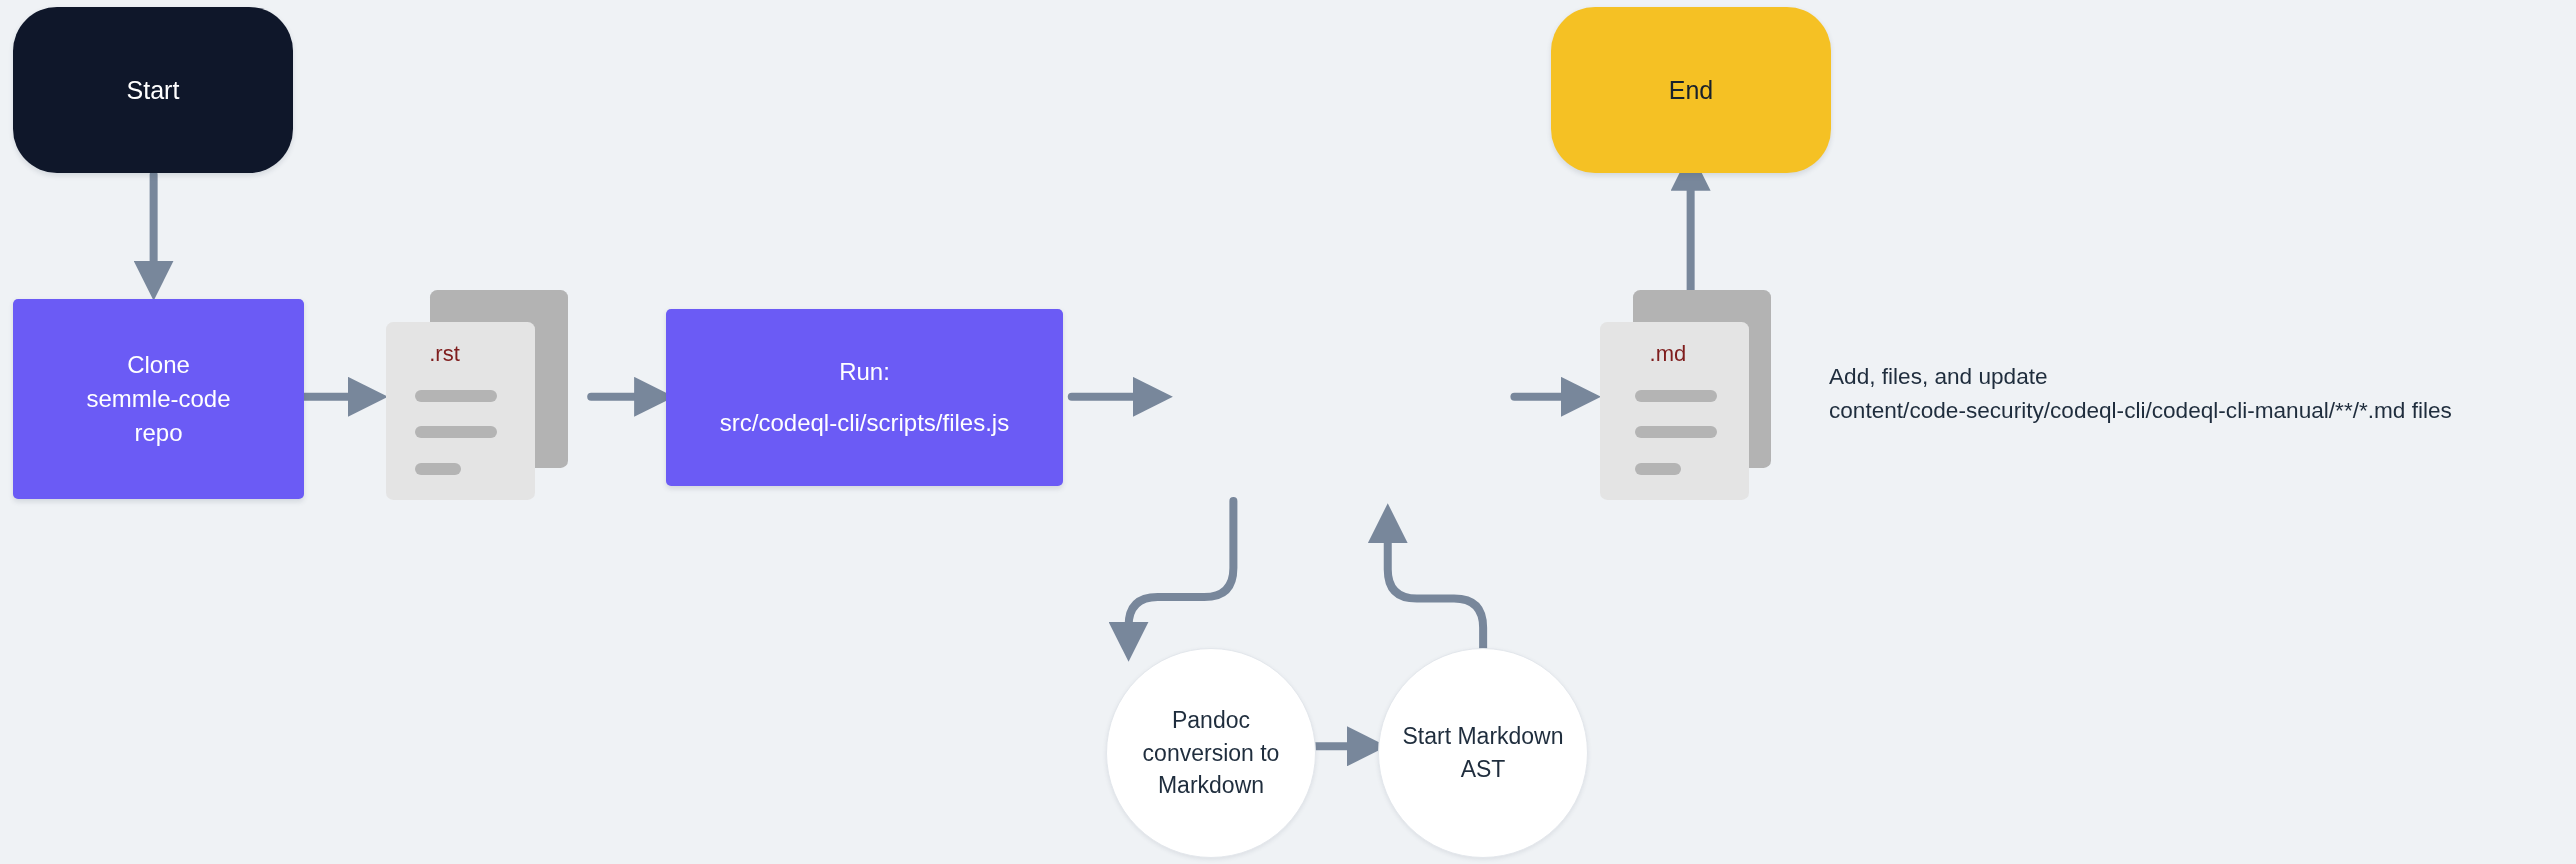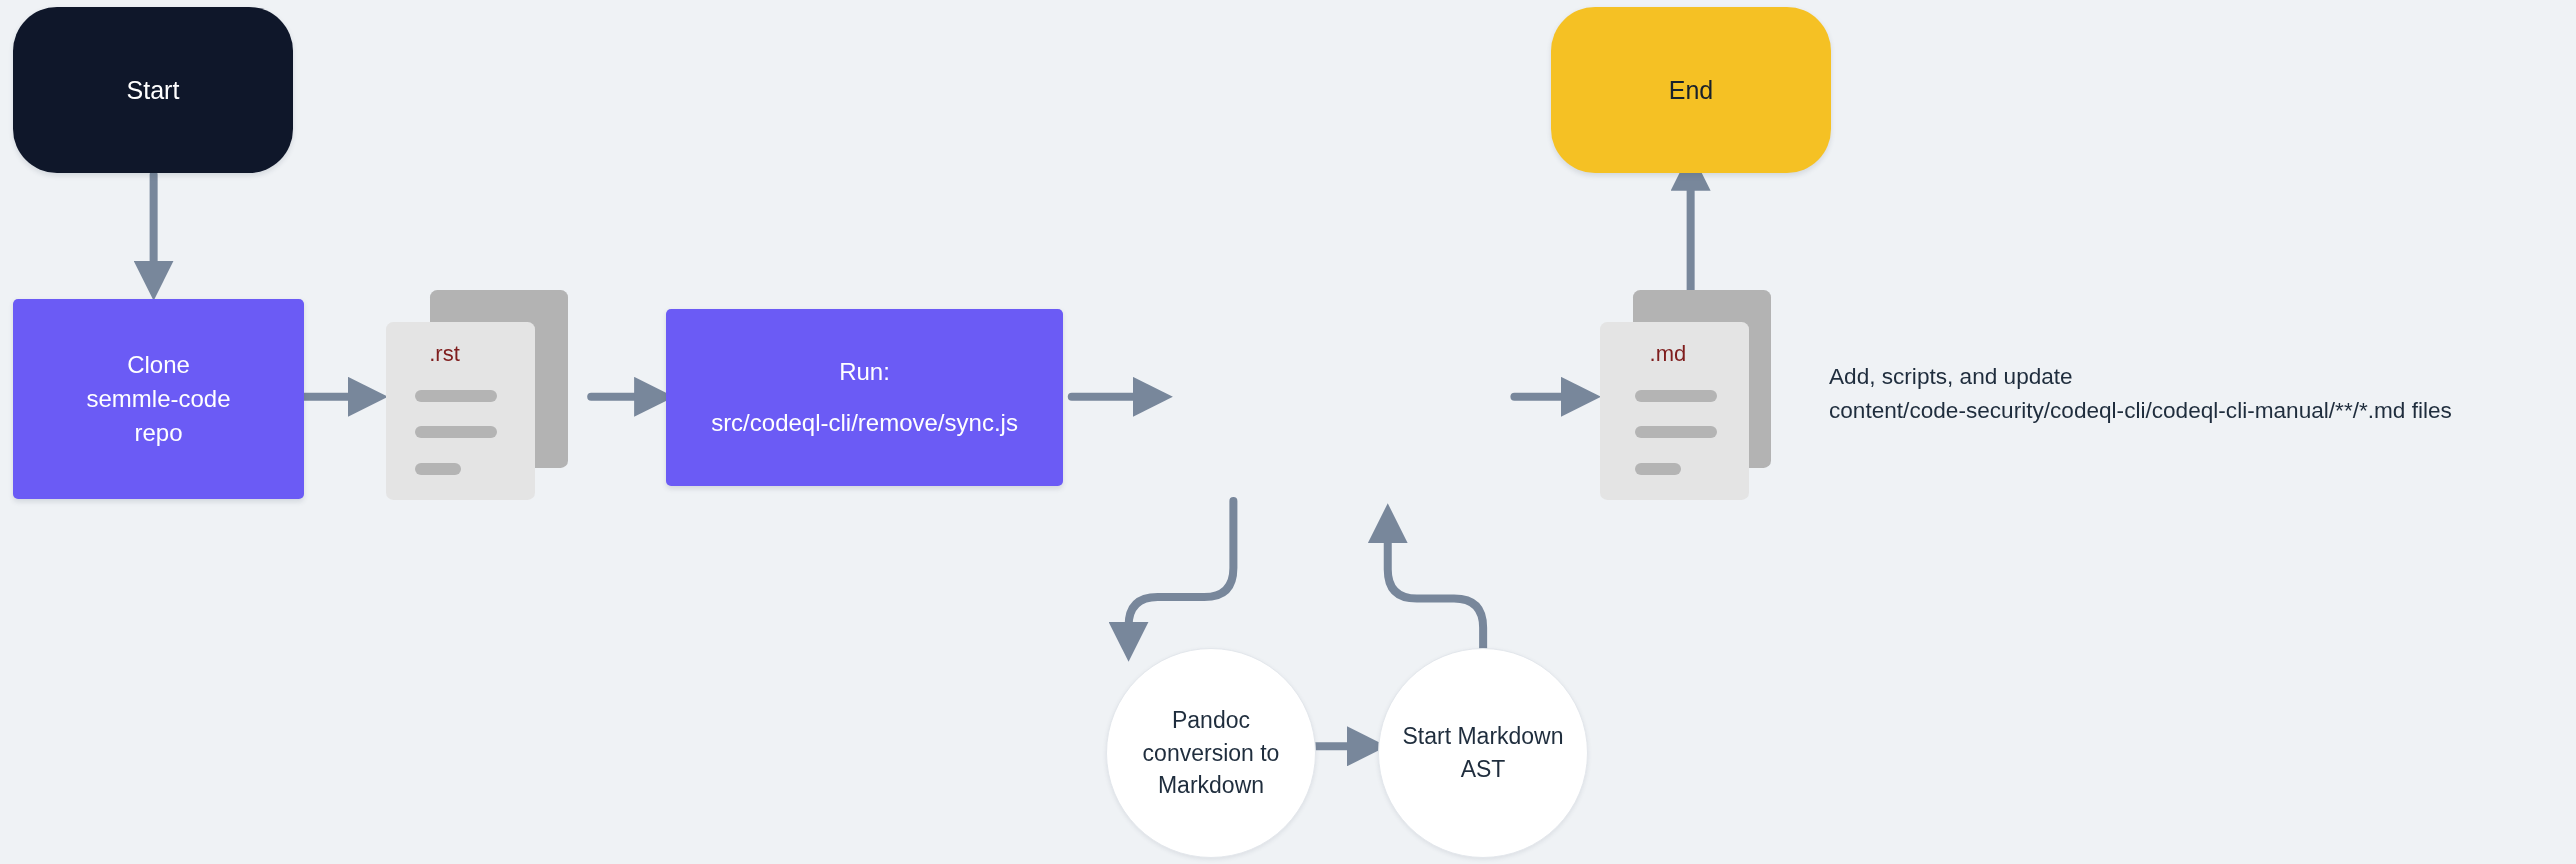--- a/index.html
+++ b/index.html
@@ -156,35 +156,35 @@
     <div class="doc-back" style="left:44px; top:0px; width:138px; height:178px;"></div>
     <div class="doc-front" style="left:0px; top:32px; width:149px; height:178px;"></div>
     <div class="doc-label" style="left:-16px; top:51px; width:149px;">.rst</div>
     <div class="doc-line" style="left:29px; top:100px; width:82px;"></div>
     <div class="doc-line" style="left:29px; top:136px; width:82px;"></div>
     <div class="doc-line" style="left:29px; top:173px; width:46px;"></div>
   </div>
 
   <div class="node proc" style="left:666px; top:309px; width:397px; height:177px; flex-direction:column;gap:17px;">
     <span>Run:</span>
-    <span>src/codeql-cli/remove/sync.js</span>
+    <span>src/codeql-cli/scripts/files.js</span>
   </div>
 
 
   <div class="docstack" style="left:1600px; top:290px; width:189px; height:211px;">
     <div class="doc-back" style="left:33px; top:0px; width:138px; height:178px;"></div>
     <div class="doc-front" style="left:0px; top:32px; width:149px; height:178px;"></div>
     <div class="doc-label" style="left:-6.6px; top:51px; width:149px;">.md</div>
     <div class="doc-line" style="left:35px; top:100px; width:82px;"></div>
     <div class="doc-line" style="left:35px; top:136px; width:82px;"></div>
     <div class="doc-line" style="left:35px; top:173px; width:46px;"></div>
   </div>
 
   <div class="annot" style="left:1829px; top:360px;">
-    <div>Add, scripts, and update</div>
+    <div>Add, files, and update</div>
     <div>content/code-security/codeql-cli/codeql-cli-manual/**/*.md files</div>
   </div>
 
   <div class="node circ" style="left:1106px; top:648px; width:210px; height:210px; flex-direction:column;">
     <span>Pandoc</span>
     <span>conversion to</span>
     <span>Markdown</span>
   </div>
 
   <div class="node circ" style="left:1378px; top:648px; width:210px; height:210px; flex-direction:column;">

